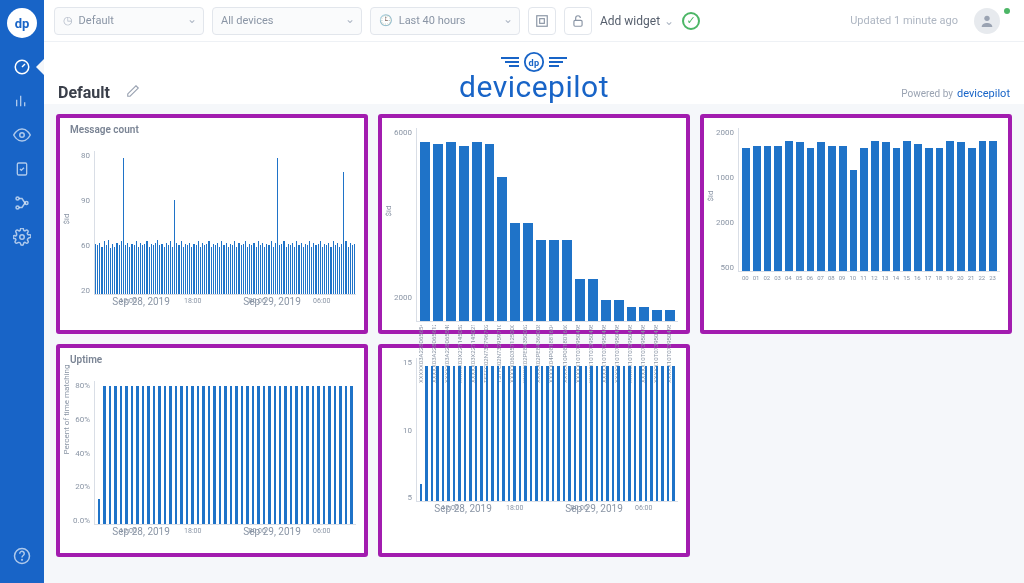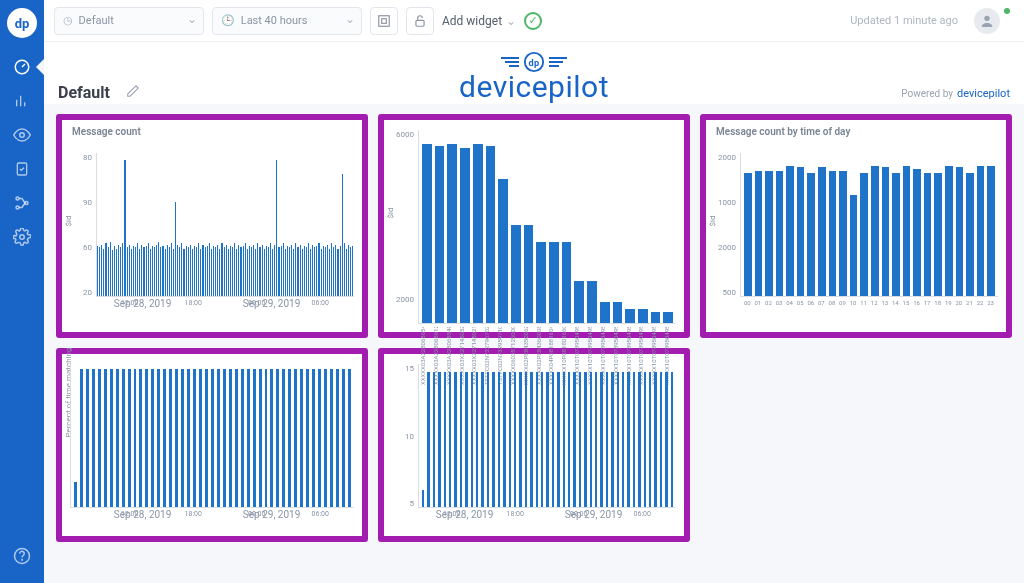--- a/index.html
+++ b/index.html
@@ -30,21 +30,21 @@
 .wing.l span:nth-child(2){width:14px;margin-left:4px;}
 .wing.l span:nth-child(3){width:10px;margin-left:8px;}
 .wing.r span:nth-child(2){width:14px;}
 .wing.r span:nth-child(3){width:10px;}
 .title-row { display:flex; align-items:center; position:absolute; left:14px; bottom:2px;}
 .page-title { font-size:16px; font-weight:700; color:#3a3f4a; margin-right:16px;}
 .edit-ico{color:#9aa3b2;}
 .powered { position:absolute; right:14px; bottom:4px; font-size:10px; color:#9aa3b2; display:flex;align-items:center;gap:4px;}
 .content { flex:1; overflow:auto; padding: 10px 12px; background:#f5f7fa; }
 .grid { display:grid; grid-template-columns: repeat(3, 1fr); gap:10px; }
-.card { background:#fff; border:6px solid #a21caf; border-radius:3px; }
+.card { background:#fff; border:4px solid #a21caf; border-radius:3px; }
 .card-h { font-size:10px; color:#7a8494; padding:6px 10px; font-weight:600; }
 .card-body { padding: 4px 8px 8px 8px; }
 .chart { position:relative; height: 170px; display:flex; }
 .yaxis { width:26px; display:flex; flex-direction:column; justify-content:space-between; align-items:flex-end; padding:6px 4px 20px 0; font-size:8px; color:#8a95a5; }
 .ylabel { position:absolute; left:-2px; top:50%; transform: rotate(-90deg) translateX(10px); transform-origin:left; font-size:8px; color:#8a95a5; white-space:nowrap;}
 .plot { flex:1; position:relative; border-left:1px solid #d9dee6; border-bottom:1px solid #d9dee6; margin-bottom:20px; margin-top:6px; }
 .bars { position:absolute; left:0; right:0; bottom:0; top:0; display:flex; align-items:flex-end; gap:1px; }
 .bars.dense .bar{flex:1 1 0;}
 .bar { background:#1F73C8; }
 .bars.gap{gap:3px; padding:0 3px;}
@@ -108,20 +108,23 @@
       </svg>
     </div>
 </div>
 
 <div class="main">
 
   <div class="topbar">
     <div class="sel">
         <span class="ico">◷</span>
         <span>Default</span>
+      </div>
+    <div class="sel">
+        <span>All devices</span>
       </div>
     <div class="sel">
         <span class="ico">🕒</span>
         <span>Last 40 hours</span>
       </div>
     <div class="iconbtn">
         <svg width="14" height="14" viewBox="0 0 24 24" fill="none" stroke="currentColor" stroke-width="2">
           <rect x="3" y="3" width="18" height="18"></rect>
           <rect x="8" y="8" width="8" height="8"></rect>
         </svg>
@@ -387,21 +390,20 @@
                   <span>XXXXX10T073950495</span>
                   <span>XXXXX10T073950495</span>
                   <span>XXXXX10T073950495</span>
                 </div>
               </div>
           </div>
         </div>
       </div>
 
       <div class="card">
-        <div class="card-h">Message count by time of day</div>
         <div class="card-body">
           <div class="chart">
             <span class="ylabel">$id</span>
             <div class="yaxis" id="y-c3">
                 <span>2000</span>
                 <span>1000</span>
                 <span>2000</span>
                 <span>500</span>
               </div>
             <div class="plot">
@@ -456,23 +458,31 @@
                 <span class="xt" style="font-size: 6px;">20</span>
                 <span class="xt" style="font-size: 6px;">21</span>
                 <span class="xt" style="font-size: 6px;">22</span>
                 <span class="xt" style="font-size: 6px;">23</span>
               </div>
           </div>
         </div>
       </div>
 
       <div class="card">
+        <div class="card-h">Uptime</div>
         <div class="card-body">
           <div class="chart">
             <span class="ylabel">Percent of time matching</span>
+            <div class="yaxis" id="y-c4">
+                <span>80%</span>
+                <span>60%</span>
+                <span>40%</span>
+                <span>20%</span>
+                <span>0.0%</span>
+              </div>
             <div class="plot">
                 <div class="bars gap" id="bars-c4">
                   <div class="bar" style="height: 17.6471%;"></div>
                   <div class="bar" style="height: 96.4706%;"></div>
                   <div class="bar" style="height: 96.4706%;"></div>
                   <div class="bar" style="height: 96.4706%;"></div>
                   <div class="bar" style="height: 96.4706%;"></div>
                   <div class="bar" style="height: 96.4706%;"></div>
                   <div class="bar" style="height: 96.4706%;"></div>
                   <div class="bar" style="height: 96.4706%;"></div>

